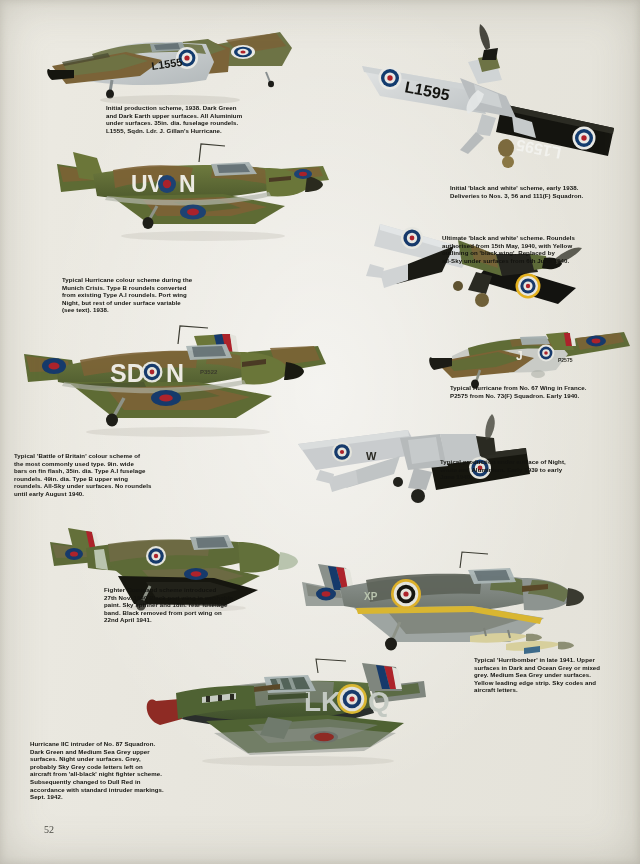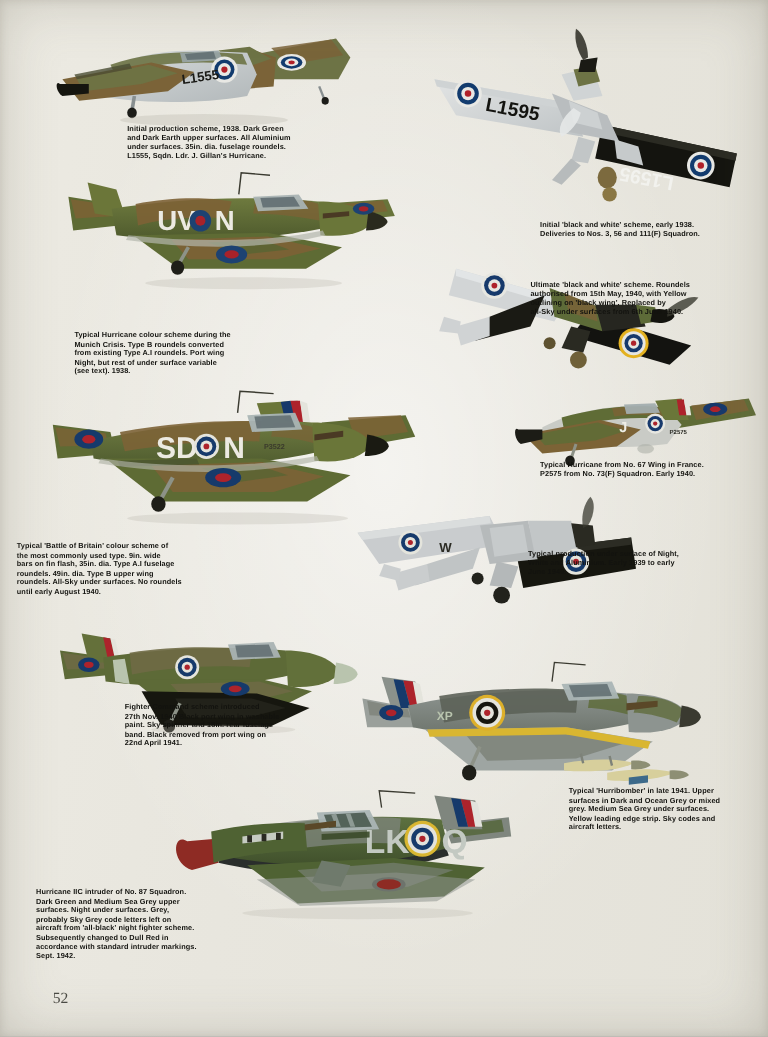--- a/index.html
+++ b/index.html
@@ -41,21 +41,21 @@
     color: #13130f;
     letter-spacing: 0.08px;
     white-space: pre-line;
   }
   .plate { position: absolute; }
   .plate svg { display: block; overflow: visible; }
   #page-number {
     position: absolute;
     left: 44px;
     top: 824px;
-    font-size: 13px;
+    font-size: 10px;
     color: #4a4a44;
     font-family: "Liberation Serif", serif;
   }
 </style>
 </head>
 <body>
 
 <div id="page">
   <div id="paper-tone"></div>
 
@@ -304,21 +304,21 @@
       <text x="140" y="42" font-family="'Liberation Sans',sans-serif" font-size="5" font-weight="bold" fill="#2b2b24">P2575</text>
 
       <path d="M62 50 L58 62" stroke="#8d9287" stroke-width="2.5"></path>
       <ellipse cx="57" cy="64" rx="4" ry="4.5" fill="#1c1c18"></ellipse>
       <ellipse cx="120" cy="54" rx="7" ry="4" fill="#aeb0a8" opacity="0.6"></ellipse>
     </svg>
   </div>
   <div class="caption" style="left:450px;top:384px;width:186px;">Typical Hurricane from No. 67 Wing in France.
 P2575 from No. 73(F) Squadron. Early 1940.</div>
 
-  <div class="plate" style="left:38px;top:324px;width:310px;height:142px;">
+  <div class="plate" style="left:18px;top:324px;width:310px;height:142px;">
     <svg width="310" height="142" viewBox="0 0 310 142">
       <defs>
         <linearGradient id="g6" x1="0" y1="0" x2="0" y2="1">
           <stop offset="0" stop-color="#6f7b41"></stop>
             <stop offset="1" stop-color="#4f5c2f"></stop>
         </linearGradient>
       </defs>
 
       <path d="M230 28 L300 22 L308 40 L240 52 Z" fill="#5e6b34"></path>
       <path d="M252 24 L296 22 L302 36 L258 42 Z" fill="#7c6336" opacity="0.85"></path>

